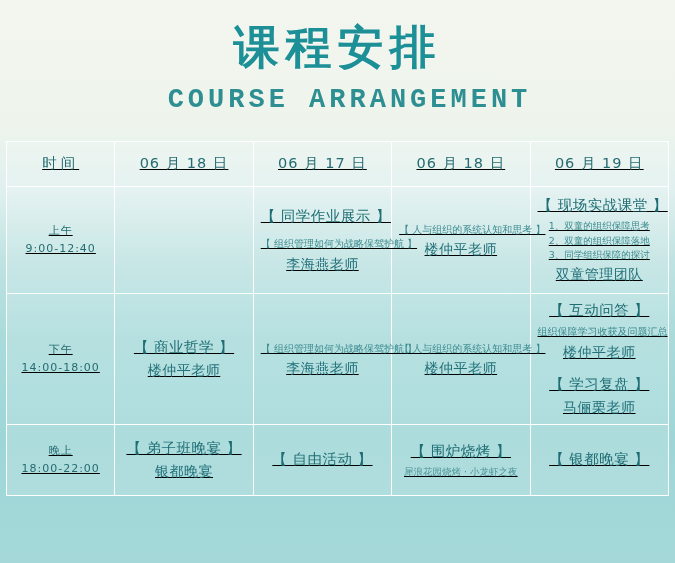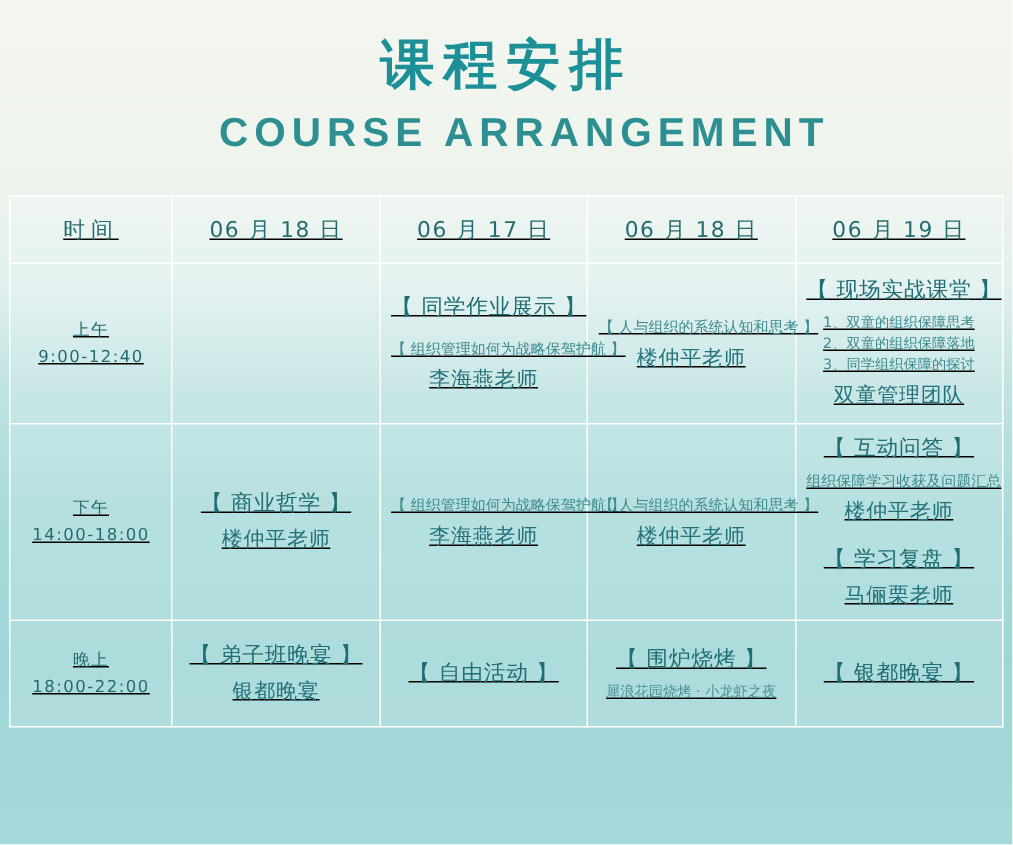--- a/index.html
+++ b/index.html
@@ -19,31 +19,31 @@
     height: 563px;
     background: linear-gradient(to bottom, #f3f6ee 0%, #eef4ec 22%, #dff0ef 34%, #bfe3e2 46%, #a9dbdb 60%, #9ed6d7 78%, #a5d9d9 100%);
     box-sizing: border-box;
     overflow: hidden;
   }
   .header {
     padding-top: 22px;
     text-align: center;
   }
   .title-cn {
-    font-family: Liberation Sans, sans-serif;
-    font-size: 36px;
+    font-family: Liberation Serif, serif;
+    font-size: 46px;
     font-weight: bold;
     letter-spacing: 6px;
     color: #1d8f96;
     text-shadow: 0 1px 0 rgba(255,255,255,0.6);
     line-height: 1.15;
   }
   .title-en {
     margin-top: 10px;
-    font-family: Liberation Sans, sans-serif;
+    font-family: Liberation Mono, monospace;
     font-size: 27px;
     font-weight: bold;
     letter-spacing: 4px;
     color: #2e8f93;
     margin-left: 24px;
   }
   .table-wrap {
     margin-top: 26px;
     padding: 0 6px;
   }

